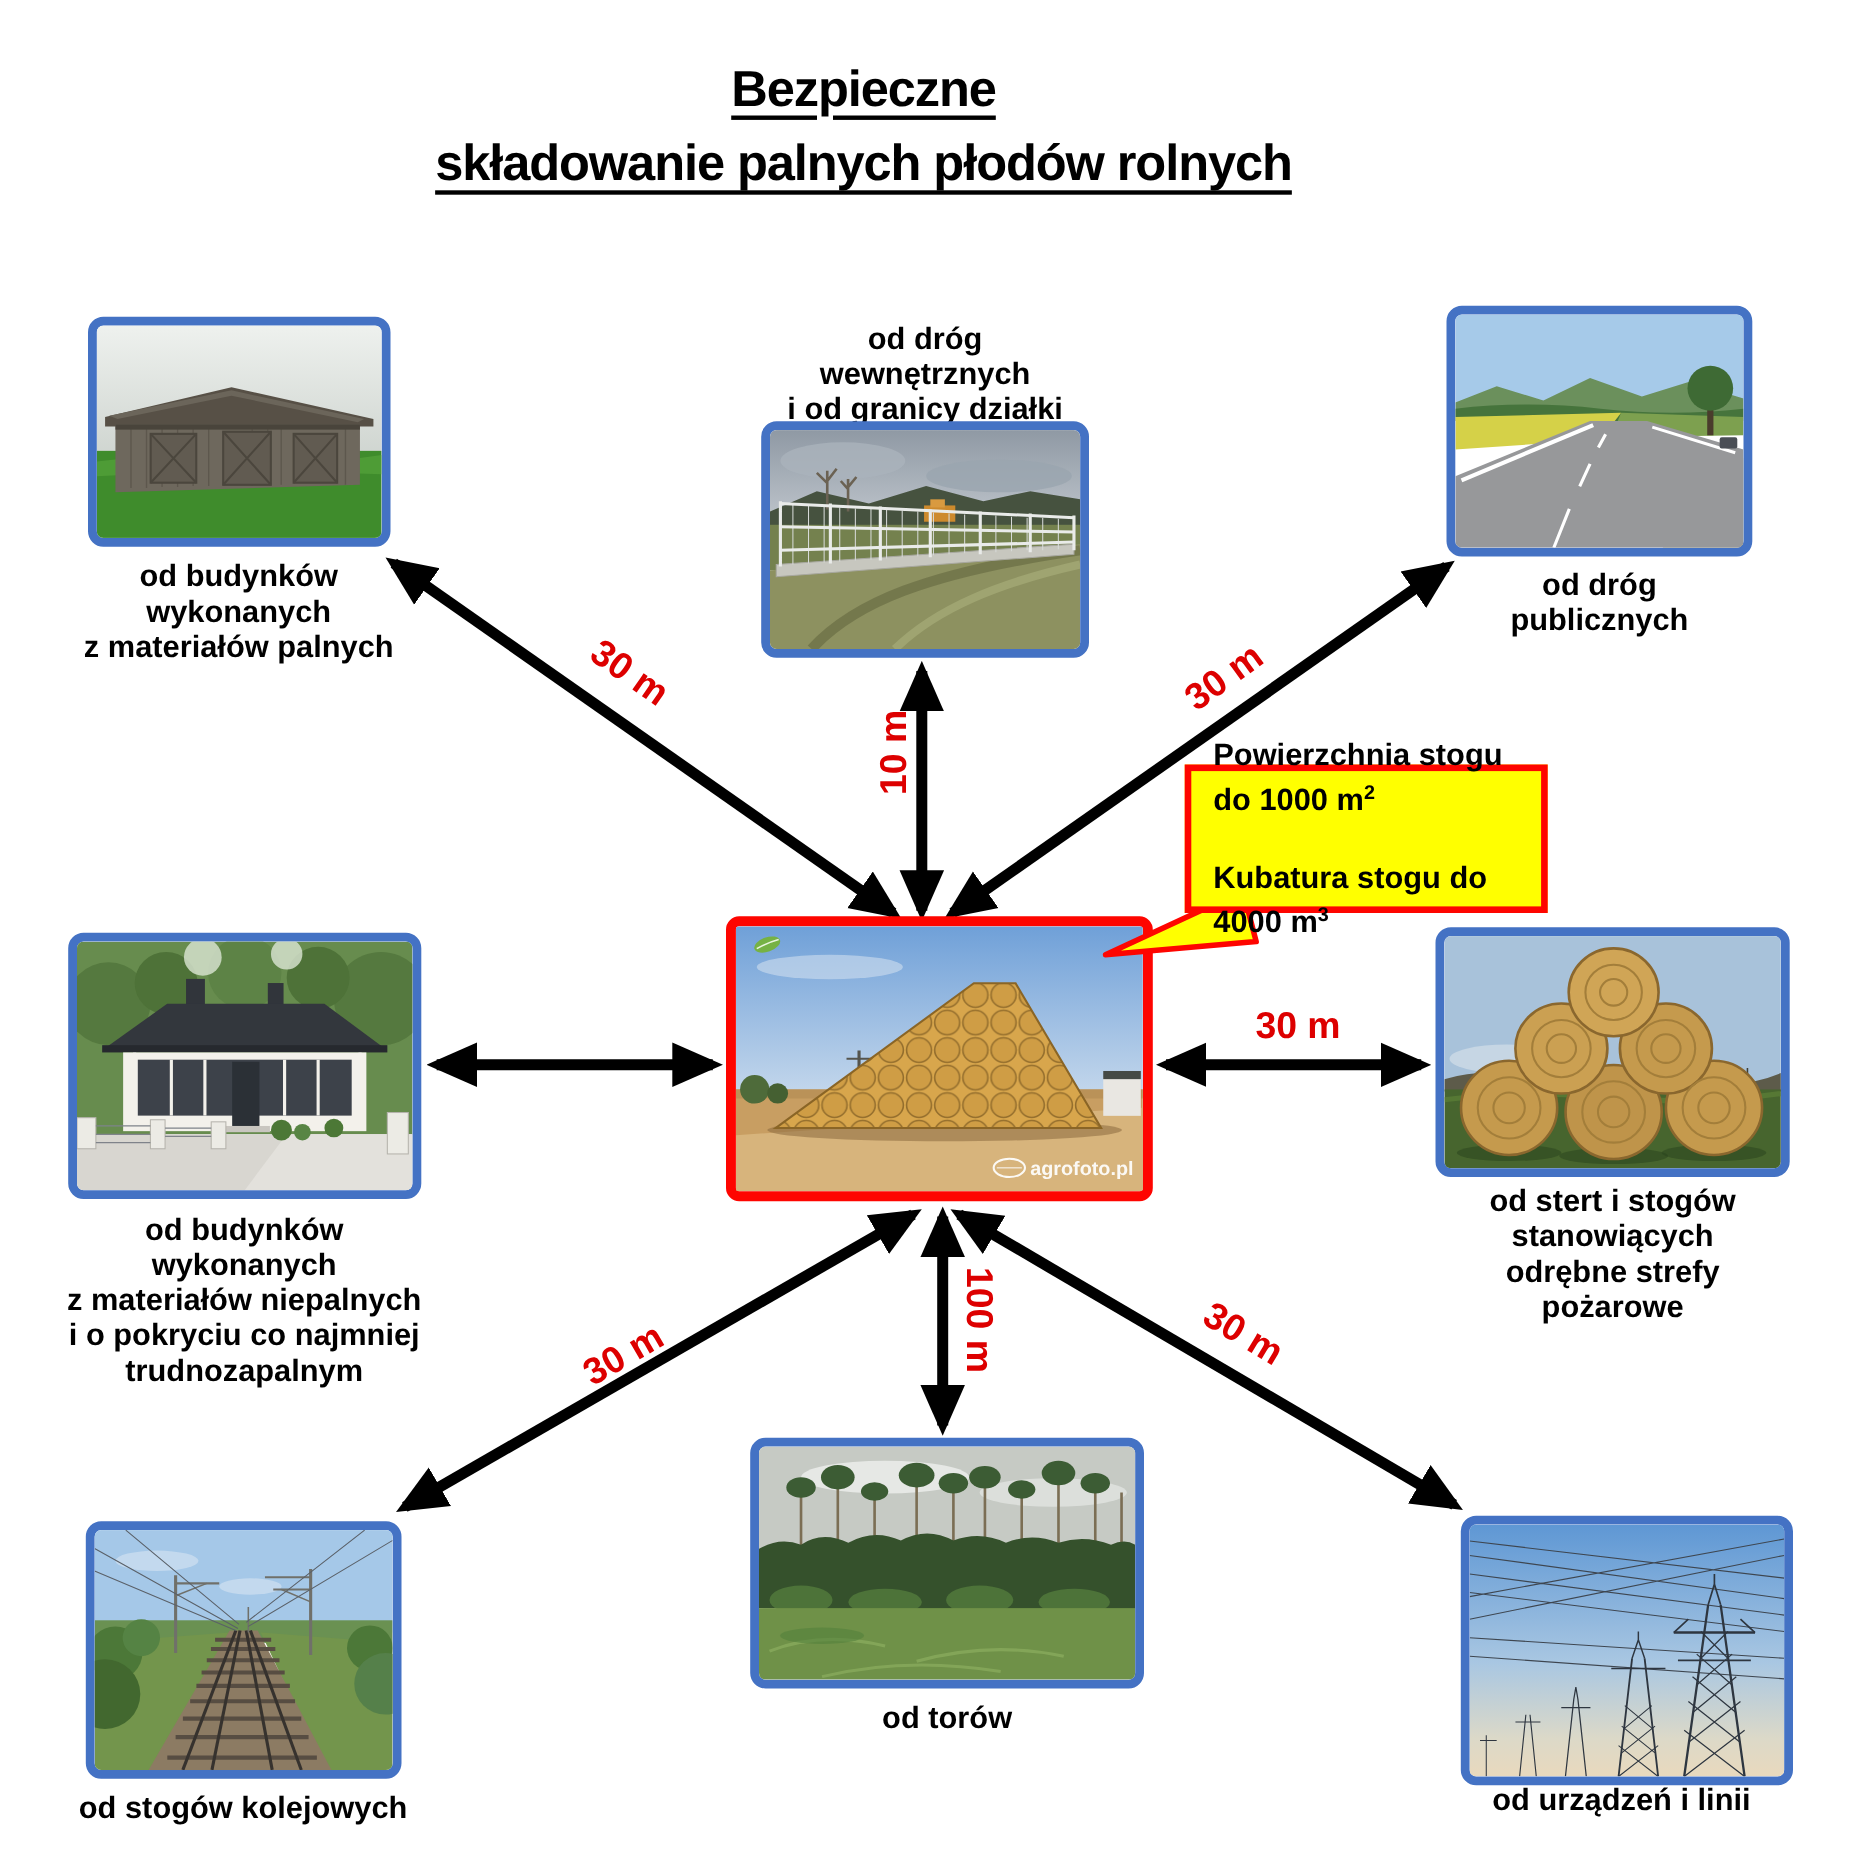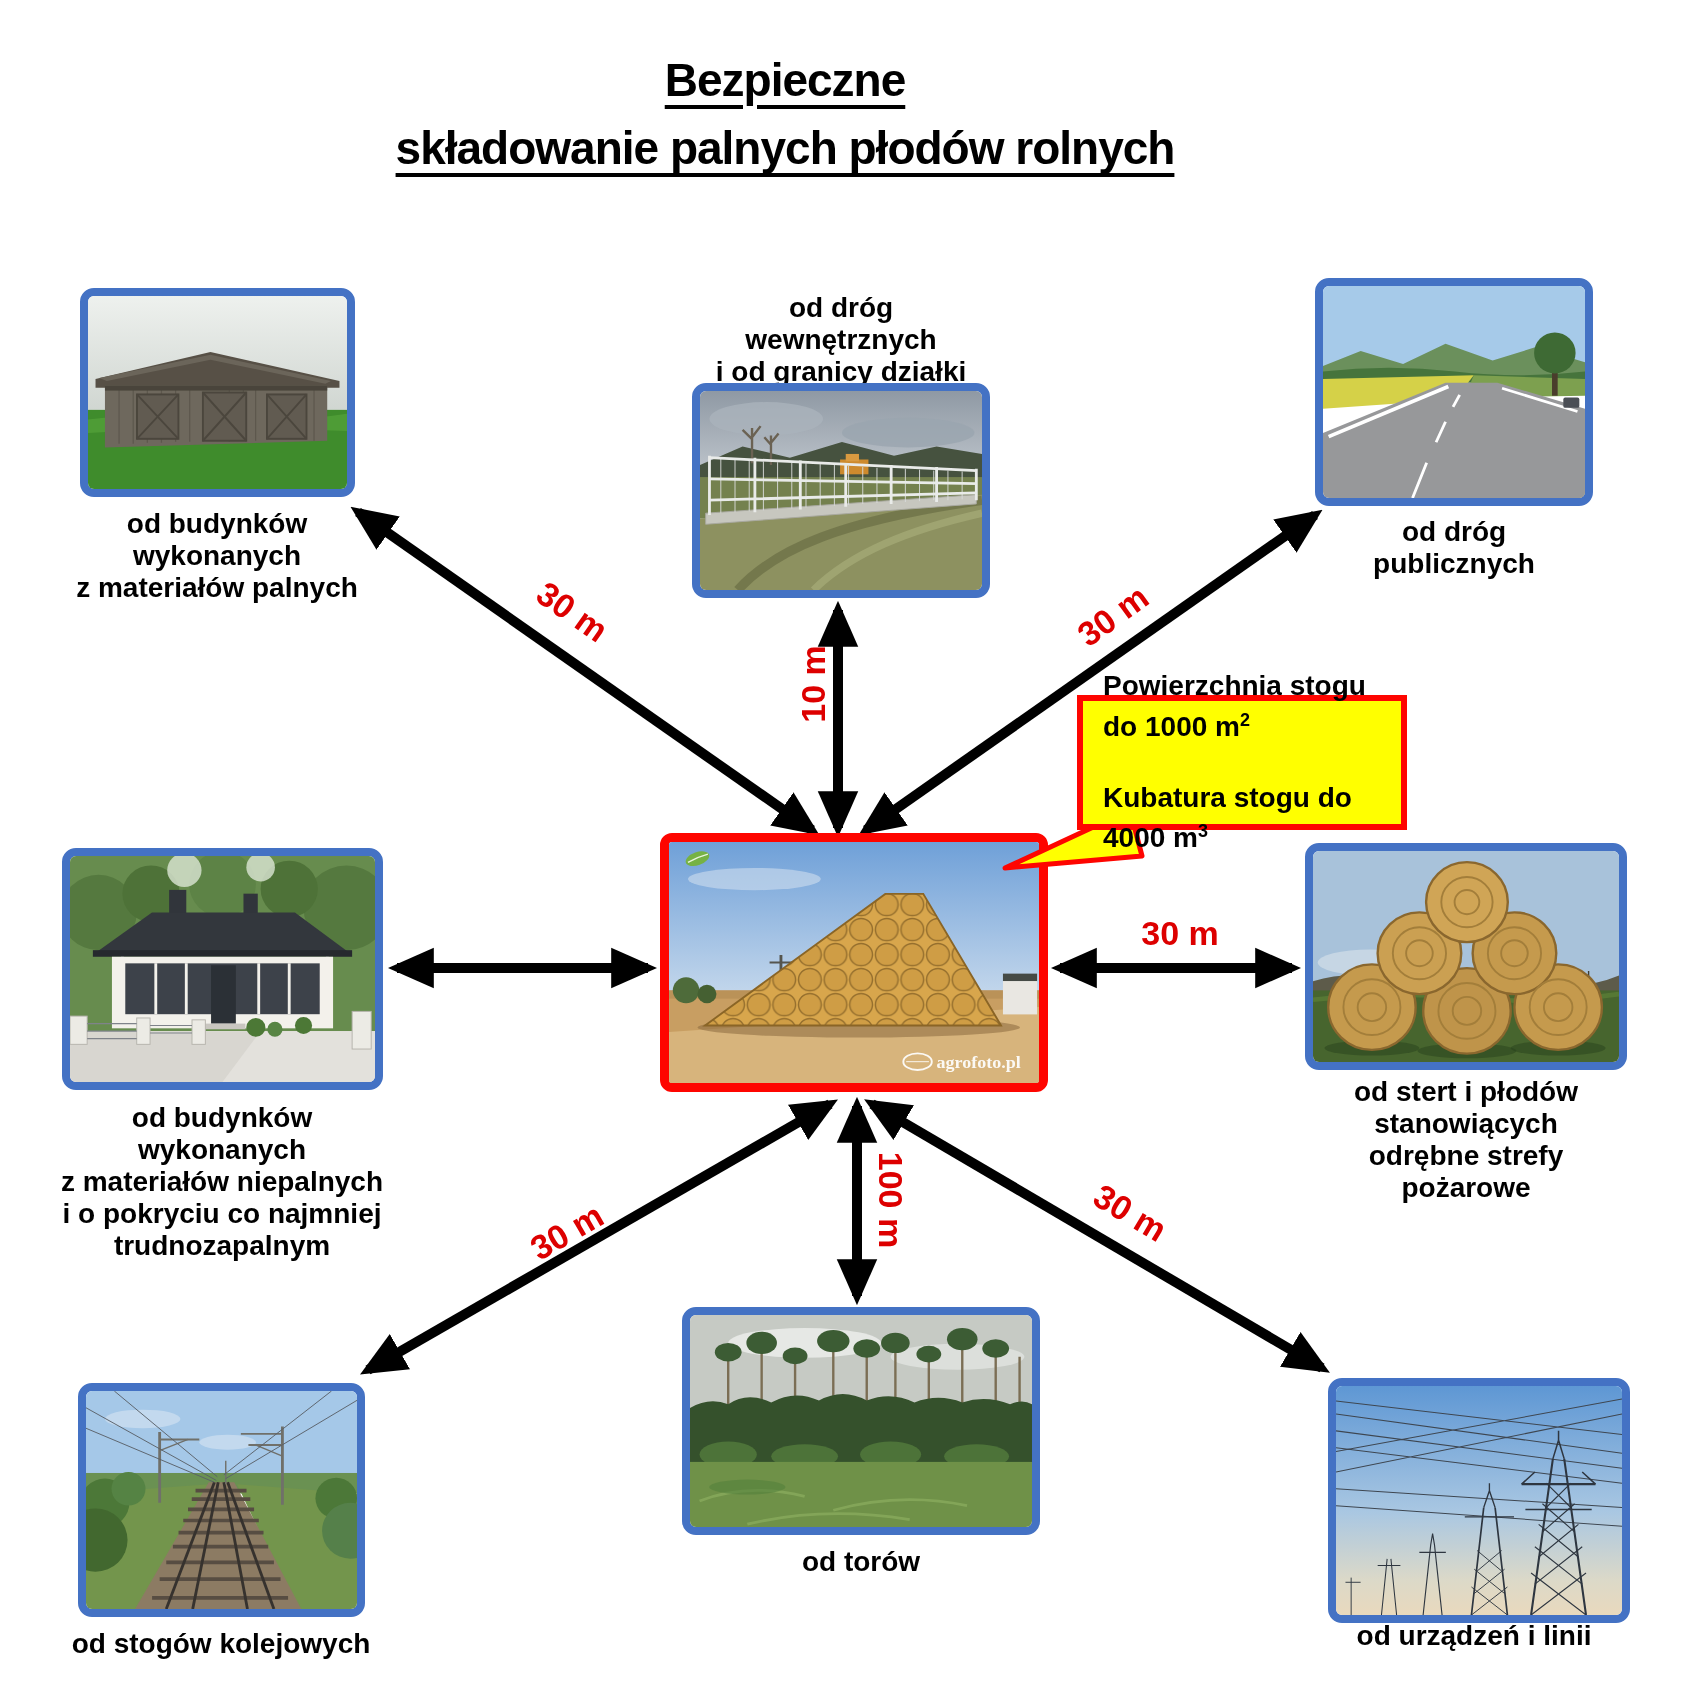--- a/index.html
+++ b/index.html
@@ -5,21 +5,21 @@
   html,body{margin:0;padding:0;background:#fff;}
   #canvas{position:relative;width:1697px;height:1693px;background:#ffffff;overflow:hidden;
           font-family:"Liberation Sans",sans-serif;color:#000;}
   .layer{position:absolute;left:0;top:0;width:1697px;height:1693px;pointer-events:none;}
   .z1{z-index:1}.z3{z-index:3}
   .title{position:absolute;left:0;top:30px;width:1570px;text-align:center;z-index:2;
          font-weight:bold;font-size:46px;letter-spacing:-1px;line-height:1.48;margin-top:16px;}
   .title span{text-decoration:underline;text-decoration-thickness:4px;text-underline-offset:9px;}
   .frame{position:absolute;box-sizing:border-box;border:8px solid #4472C4;border-radius:14px;
          overflow:hidden;background:#fff;z-index:2;}
-  .frame.red{border:9px solid #FE0500;border-radius:12px;font-family:Liberation Serif, serif;}
+  .frame.red{border:9px solid #FE0500;border-radius:12px;}
   .frame svg{display:block;width:100%;height:100%;}
   .cap{position:absolute;z-index:2;font-weight:bold;font-size:28px;line-height:1.14;
        text-align:center;white-space:pre-line;}
   .dist{position:absolute;z-index:4;color:#DD0000;font-weight:bold;font-size:34px;white-space:nowrap;}
   .callout{position:absolute;left:1077px;top:695px;width:330px;height:135px;box-sizing:border-box;
            background:#FFFF00;border:6px solid #FE0500;z-index:5;display:flex;flex-direction:column;
            justify-content:center;padding-left:20px;font-weight:bold;font-size:28px;line-height:1.45;gap:30px;}
   .callout sup{font-size:18px;}
   .arrow{stroke:#000;stroke-width:10;marker-start:url(#ah);marker-end:url(#ah);}
 </style>
@@ -240,21 +240,21 @@
           <circle cx="258" cy="168" r="15"></circle>
         <circle cx="112" cy="110" r="28"></circle>
           <circle cx="112" cy="110" r="14"></circle>
         <circle cx="212" cy="110" r="28"></circle>
           <circle cx="212" cy="110" r="14"></circle>
         <circle cx="162" cy="55" r="27"></circle>
           <circle cx="162" cy="55" r="13"></circle>
       </g>
     </svg>
   </div>
-  <div class="cap" style="left:1266px;top:1076px;width:400px;">od stert i płodów
+  <div class="cap" style="left:1266px;top:1076px;width:400px;">od stert i stogów
 stanowiących
 odrębne strefy
 pożarowe</div>
 
   <div class="frame" style="left:78px;top:1383px;width:287px;height:234px;">
     <svg viewBox="0 0 287 234" preserveAspectRatio="none">
       <rect width="287" height="100" fill="#a5c8e8"></rect>
       <ellipse cx="60" cy="30" rx="40" ry="10" fill="#c3d9ee"></ellipse>
         <ellipse cx="150" cy="55" rx="30" ry="8" fill="#c3d9ee"></ellipse>
       <rect y="88" width="287" height="22" fill="#6a9152"></rect>

